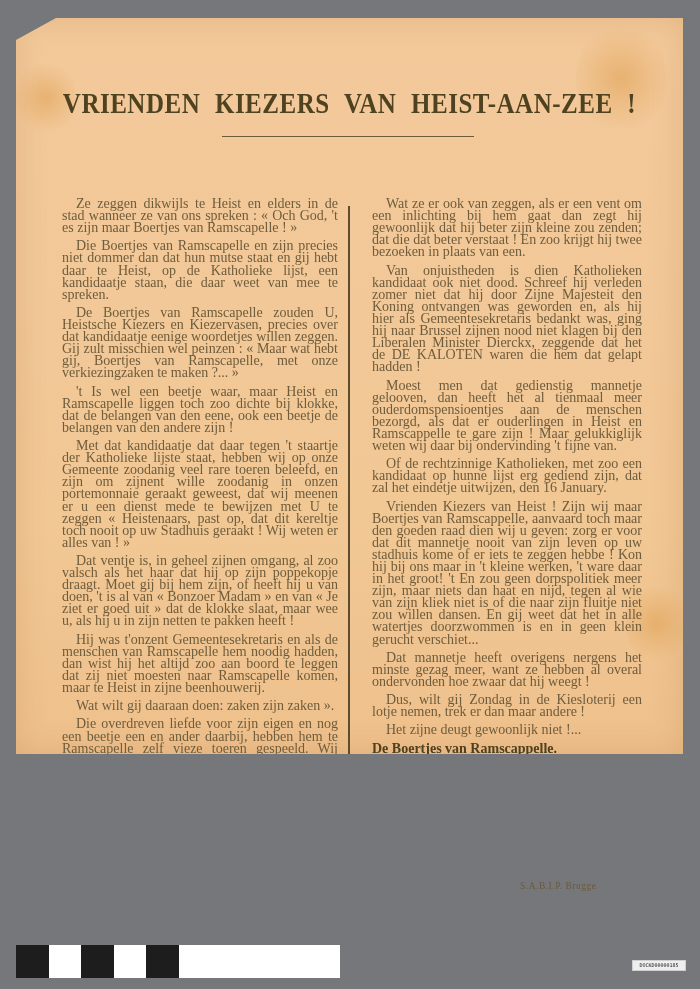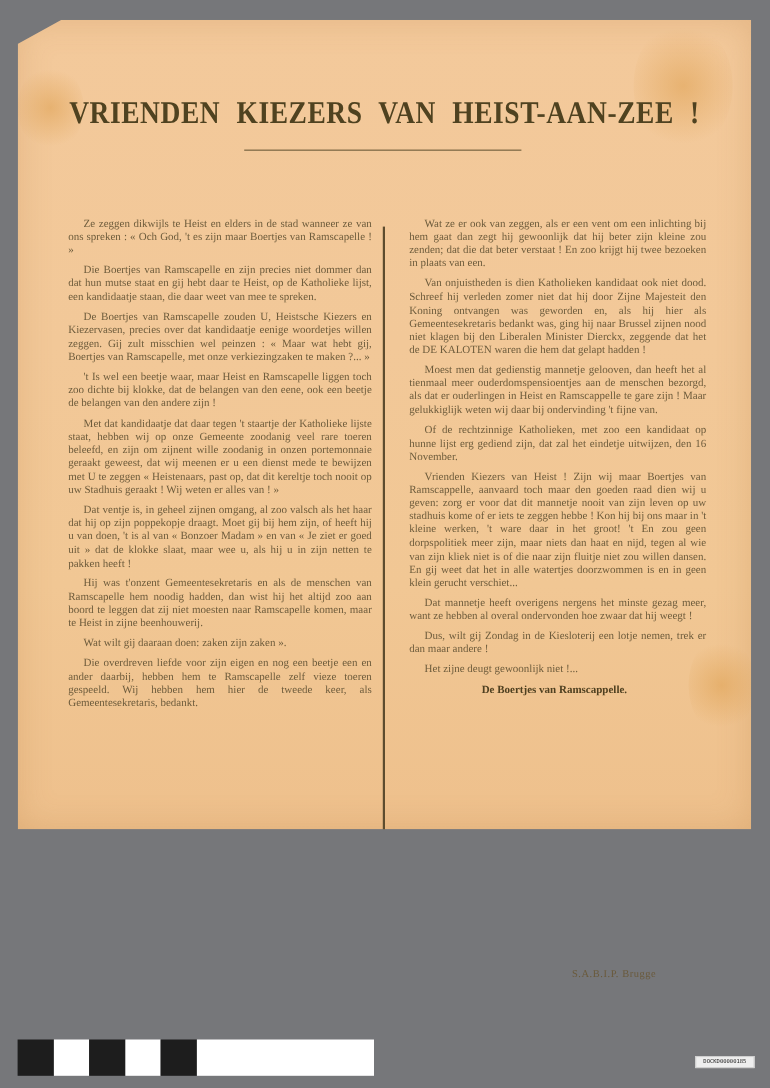--- a/index.html
+++ b/index.html
@@ -29,33 +29,33 @@
       transform: scaleY(1.15);
       word-spacing: 8px;
     }
     .title-rule {
       position: absolute; left: 206px; top: 118px; width: 252px; height: 1px;
       background: #6b5a38;
     }
     .col {
       position: absolute; top: 180px;
       font-family: "Liberation Serif", serif;
-      font-size: 10px; line-height: 12.1px;
+      font-size: 14px; line-height: 12.1px;
       color: #6e5c3c;
       text-align: justify;
     }
     .col.left { left: 46px; width: 276px; }
     .col.right { left: 356px; width: 270px; }
     .col p { margin: 0 0 6.1px 0; text-indent: 14px; }
     .divider {
       position: absolute; left: 332px; top: 188px; width: 1.5px; height: 560px;
       background: #5d4c2e;
     }
     .signature {
-      text-align: center; font-weight: bold; color: #4f4020;
+      text-align: left; font-weight: bold; color: #4f4020;
       margin-top: 8px; padding-right: 6px; text-indent: 0 !important;
     }
     .printer {
       position: absolute; left: 520px; top: 881px;
       font-family: "Liberation Serif", serif; font-size: 9.5px; color: #6a5a3c;
       letter-spacing: 0.5px;
     }
     .calib {
       position: absolute; left: 16px; top: 945px; height: 33px; display: flex;
     }
@@ -93,21 +93,21 @@
     <p>Wat wilt gij daaraan doen: zaken zijn zaken ».</p>
     <p>Die overdreven liefde voor zijn eigen en nog een beetje een en ander daarbij, hebben hem te Ramscapelle zelf vieze toeren gespeeld. Wij hebben hem hier de tweede keer, als Gemeentesekretaris, bedankt.</p>
   </div>
 
   <div class="divider"></div>
 
   <div class="col right">
     <p>Wat ze er ook van zeggen, als er een vent om een inlichting bij hem gaat dan zegt hij gewoonlijk dat hij beter zijn kleine zou zenden; dat die dat beter verstaat ! En zoo krijgt hij twee bezoeken in plaats van een.</p>
     <p>Van onjuistheden is dien Katholieken kandidaat ook niet dood. Schreef hij verleden zomer niet dat hij door Zijne Majesteit den Koning ontvangen was geworden en, als hij hier als Gemeentesekretaris bedankt was, ging hij naar Brussel zijnen nood niet klagen bij den Liberalen Minister Dierckx, zeggende dat het de DE KALOTEN waren die hem dat gelapt hadden !</p>
     <p>Moest men dat gedienstig mannetje gelooven, dan heeft het al tienmaal meer ouderdomspensioentjes aan de menschen bezorgd, als dat er ouderlingen in Heist en Ramscappelle te gare zijn ! Maar gelukkiglijk weten wij daar bij ondervinding 't fijne van.</p>
-    <p>Of de rechtzinnige Katholieken, met zoo een kandidaat op hunne lijst erg gediend zijn, dat zal het eindetje uitwijzen, den 16 November.</p>
+    <p>Of de rechtzinnige Katholieken, met zoo een kandidaat op hunne lijst erg gediend zijn, dat zal het eindetje uitwijzen, den 16 January.</p>
     <p>Vrienden Kiezers van Heist ! Zijn wij maar Boertjes van Ramscappelle, aanvaard toch maar den goeden raad dien wij u geven: zorg er voor dat dit mannetje nooit van zijn leven op uw stadhuis kome of er iets te zeggen hebbe ! Kon hij bij ons maar in 't kleine werken, 't ware daar in het groot! 't En zou geen dorpspolitiek meer zijn, maar niets dan haat en nijd, tegen al wie van zijn kliek niet is of die naar zijn fluitje niet zou willen dansen. En gij weet dat het in alle watertjes doorzwommen is en in geen klein gerucht verschiet...</p>
     <p>Dat mannetje heeft overigens nergens het minste gezag meer, want ze hebben al overal ondervonden hoe zwaar dat hij weegt !</p>
     <p>Dus, wilt gij Zondag in de Kiesloterij een lotje nemen, trek er dan maar andere !</p>
     <p>Het zijne deugt gewoonlijk niet !...</p>
     <p class="signature">De Boertjes van Ramscappelle.</p>
   </div>
 </div>
 
 <div class="printer">S.A.B.I.P. Brugge</div>
 

